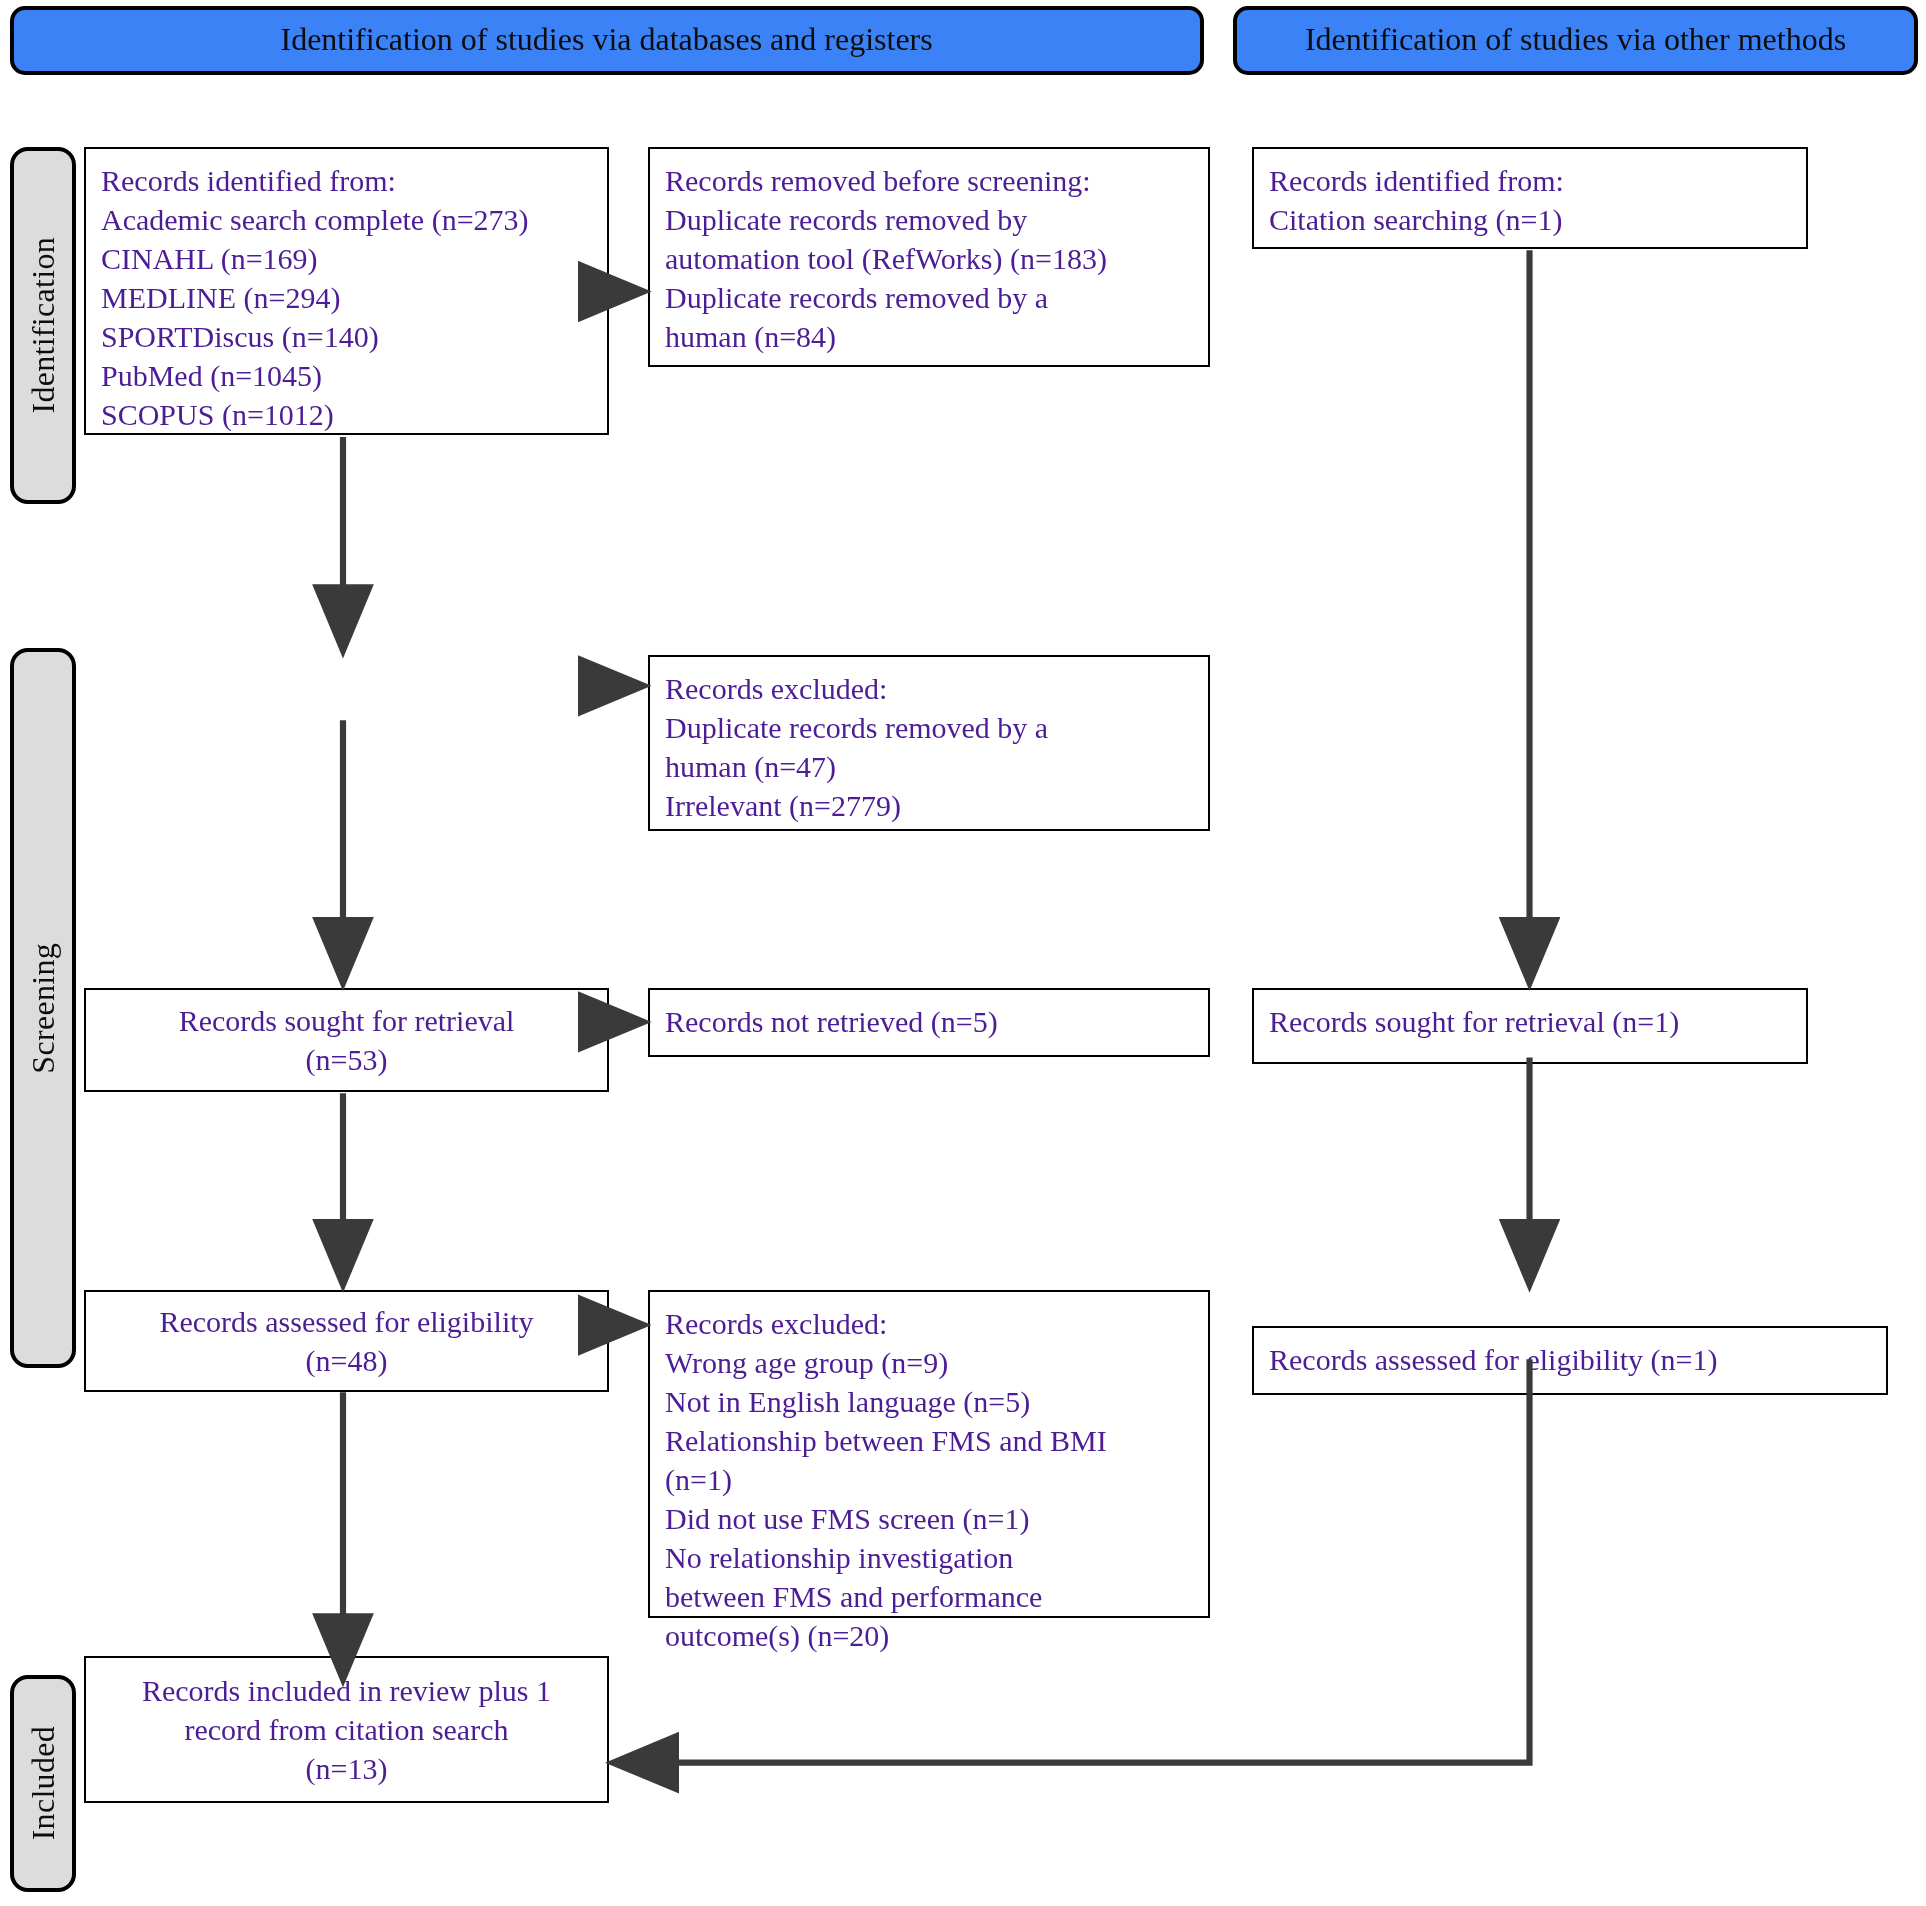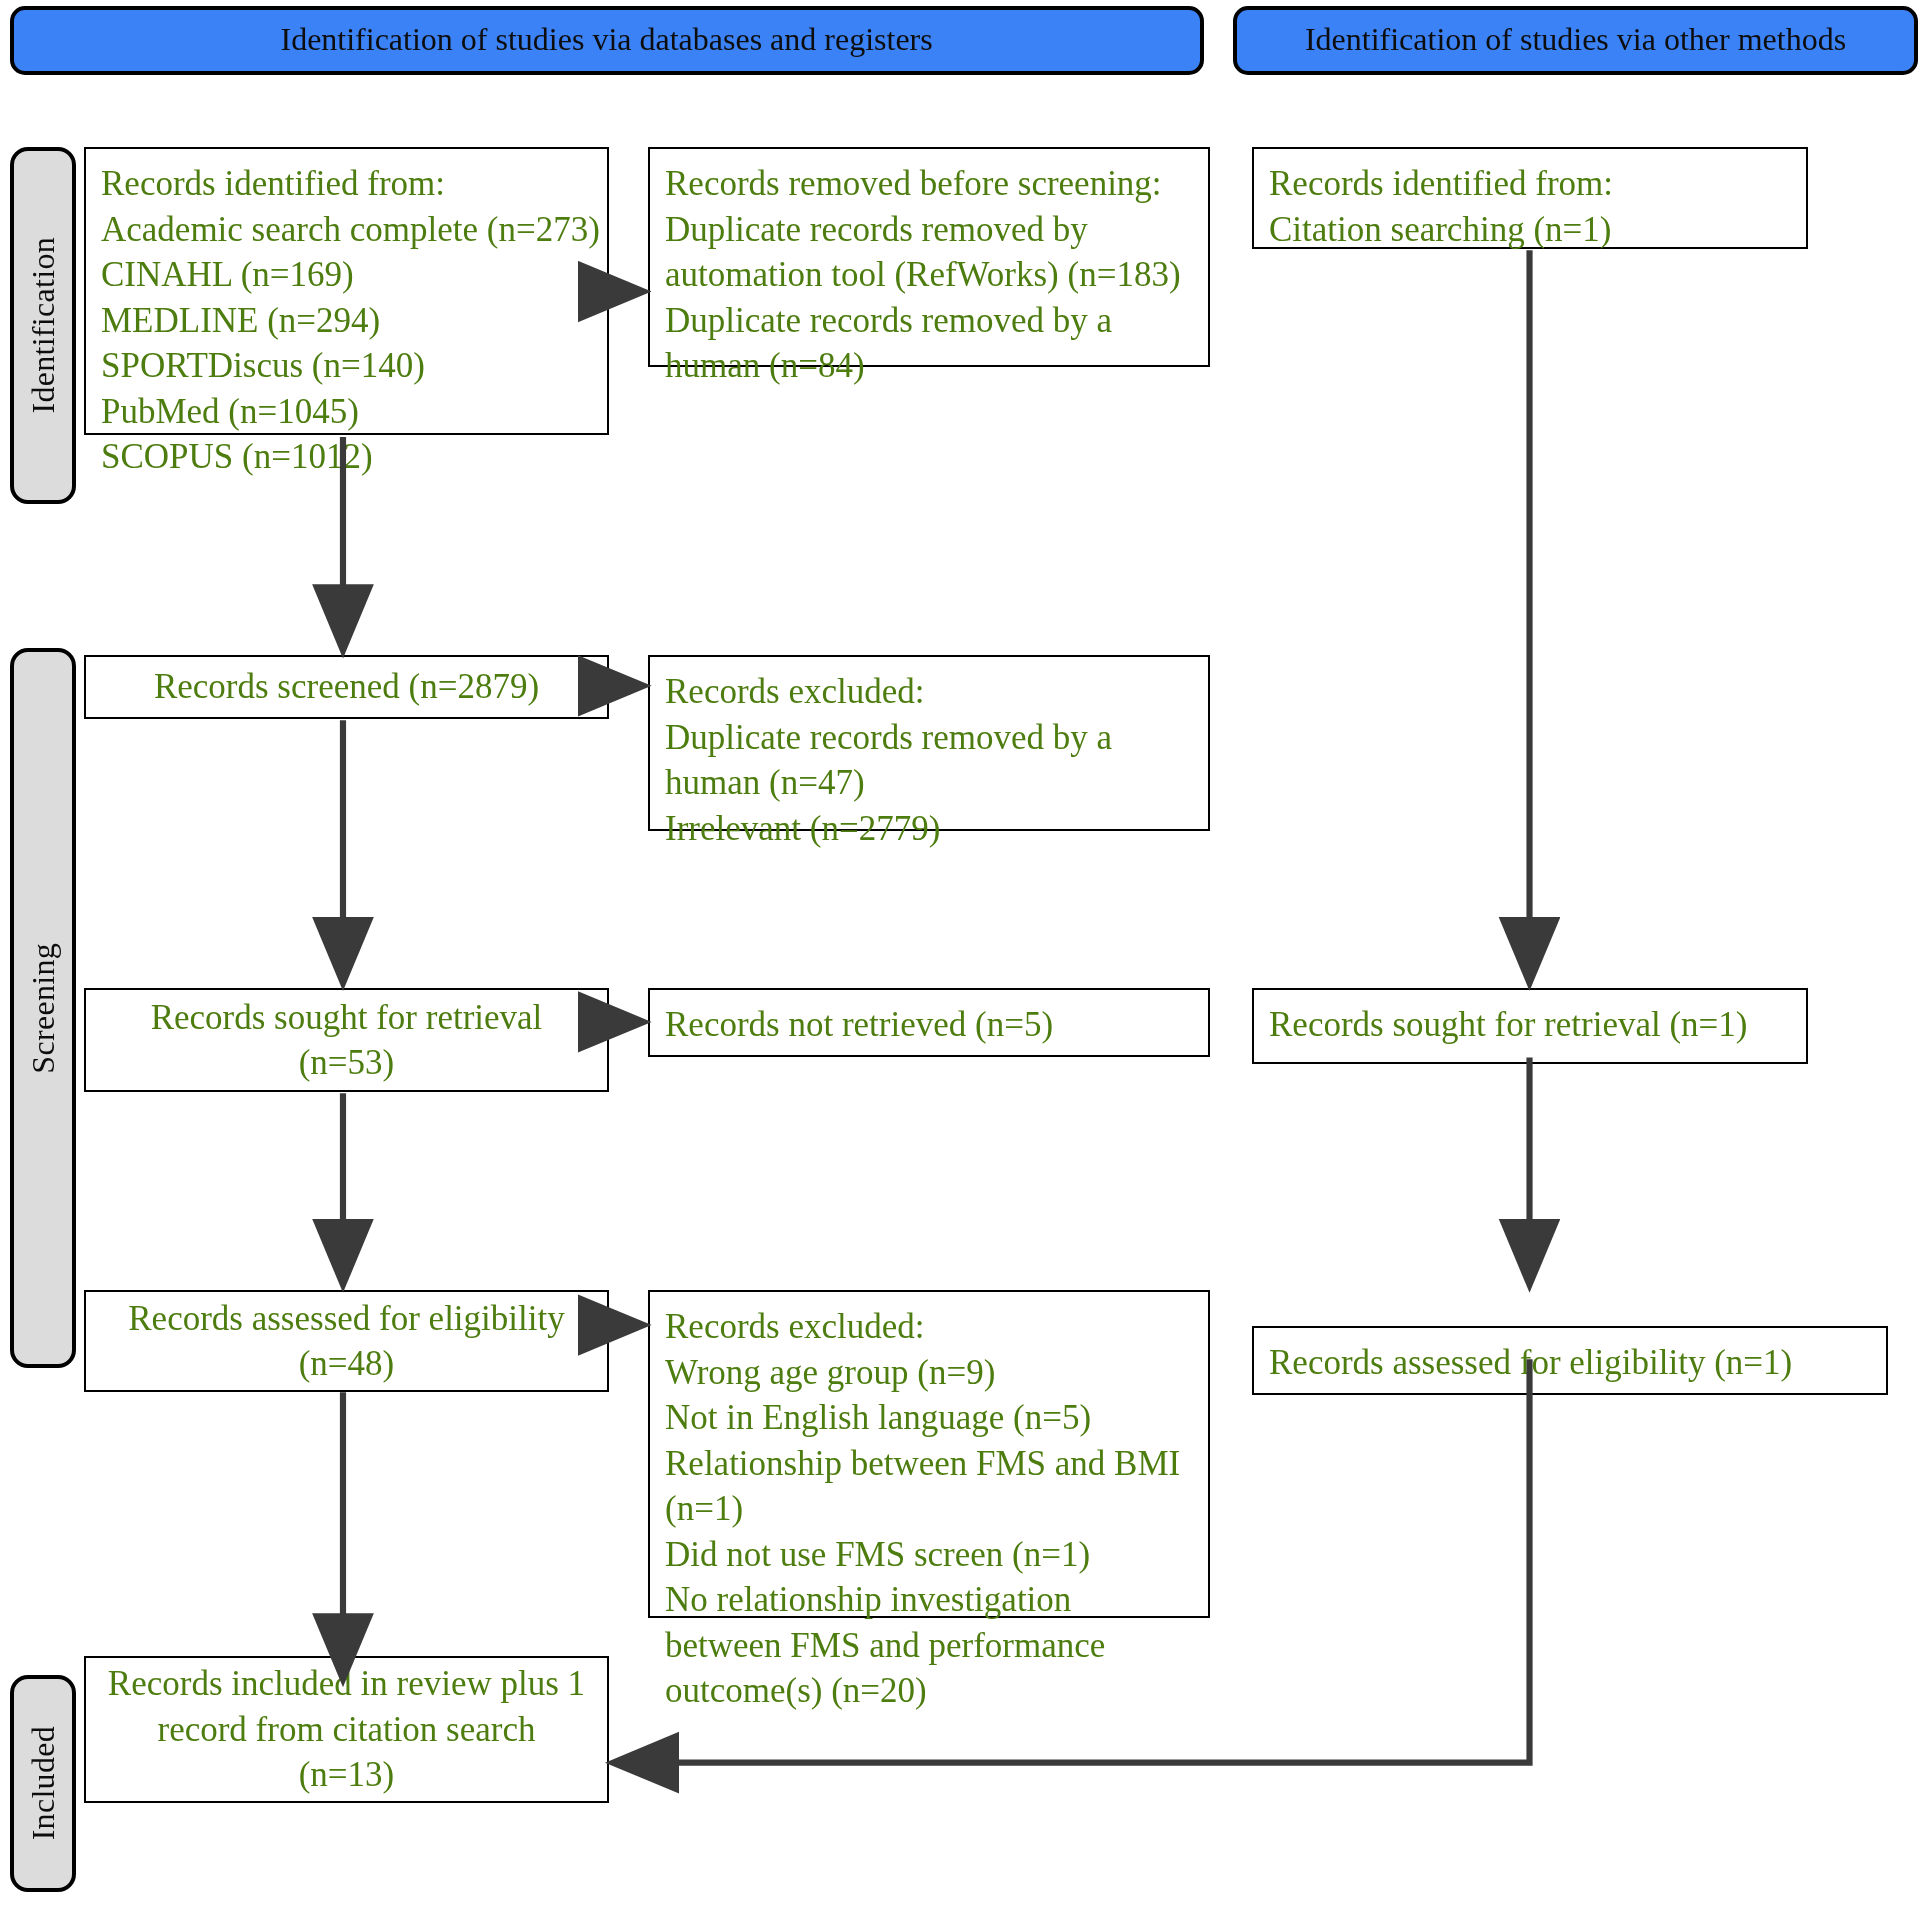--- a/index.html
+++ b/index.html
@@ -68,23 +68,23 @@
     display: flex;
     flex-direction: column;
     justify-content: flex-start;
   }
   .node-box.center-text {
     align-items: center;
     text-align: center;
     justify-content: center;
   }
   .node-box .line {
-    font-size: 35px;
+    font-size: 30px;
     line-height: 1.30;
-    color: #4d7c0f;
+    color: #4c1d95;
     white-space: nowrap;
   }
 
   
   #connectors {
     position: absolute;
     left: 0;
     top: 0;
     width: 1926px;
     height: 1906px;
@@ -132,23 +132,20 @@
     <span class="line">automation tool (RefWorks) (n=183)</span>
     <span class="line">Duplicate records removed by a</span>
     <span class="line">human (n=84)</span>
   </div>
 
   <div class="node-box" style="left:1252px; top:147px; width:556px; height:102px;">
     <span class="line">Records identified from:</span>
     <span class="line">Citation searching (n=1)</span>
   </div>
 
-  <div class="node-box center-text" style="left:84px; top:655px; width:525px; height:64px;">
-    <span class="line">Records screened (n=2879)</span>
-  </div>
 
   <div class="node-box" style="left:648px; top:655px; width:562px; height:176px;">
     <span class="line">Records excluded:</span>
     <span class="line">Duplicate records removed by a</span>
     <span class="line">human (n=47)</span>
     <span class="line">Irrelevant (n=2779)</span>
   </div>
 
   <div class="node-box center-text" style="left:84px; top:988px; width:525px; height:104px;">
     <span class="line">Records sought for retrieval</span>

